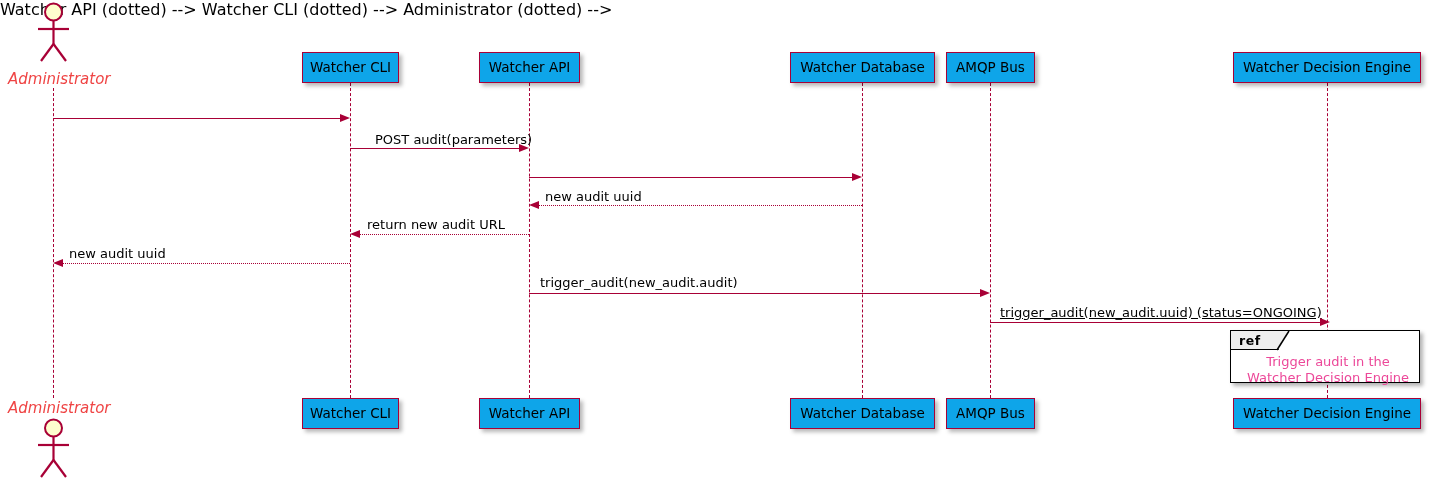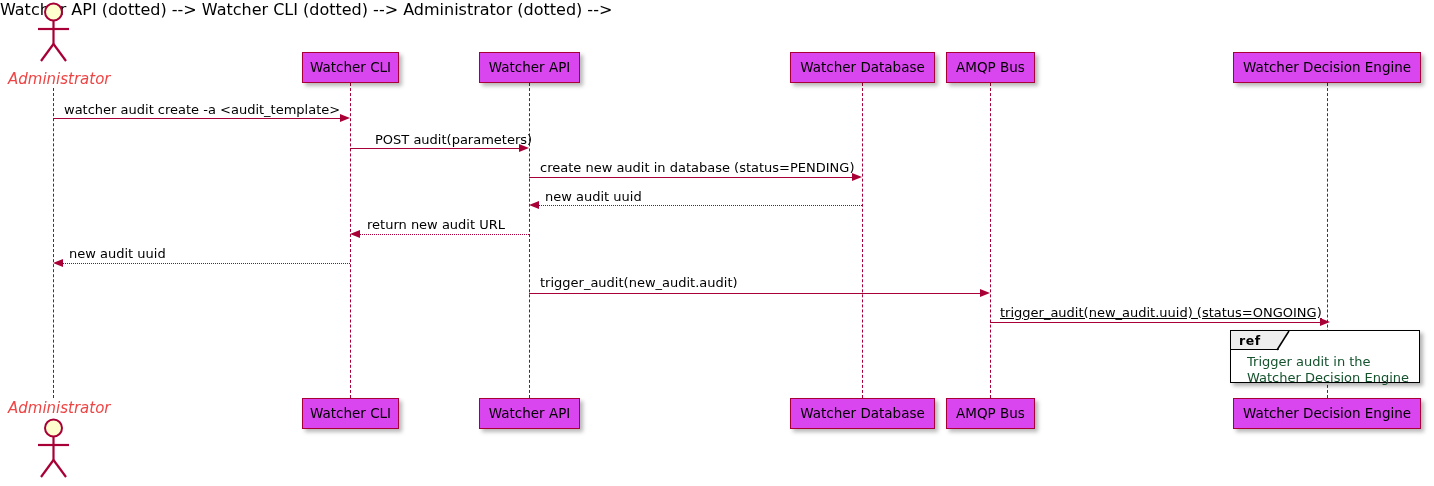--- a/index.html
+++ b/index.html
@@ -16,21 +16,21 @@
     overflow: hidden;
   }
   .lifeline {
     position: absolute;
     width: 0;
     border-left: 1px dashed #A80036;
   }
   .pbox {
     position: absolute;
     box-sizing: border-box;
-    background: #d946ef;
+    background: #0ea5e9;
     border: 1.5px solid #A80036;
     color: #000000;
     font-size: 13.5px;
     line-height: 1;
     display: flex;
     align-items: center;
     justify-content: center;
     white-space: nowrap;
     box-shadow: 3px 3px 4px rgba(0,0,0,0.28);
     padding: 0 9px;
@@ -103,23 +103,24 @@
     position: absolute;
     top: 0;
     width: 0;
     height: 0;
     border-top: 19px solid #EEEEEE;
     border-right: 11px solid transparent;
   }
   .ref-body {
     position: absolute;
     font-size: 13px;
-    color: #14532d;
+    color: #ec4899;
     line-height: 16px;
     white-space: nowrap;
+    text-align: center;
   }
   svg.actor-svg { display: block; overflow: visible; }
 </style>
 </head>
 <body>
 
 <div id="diagram">
 
   
   <div class="lifeline" style="left:53px; top:88px; height:310px;"></div>
@@ -161,31 +162,29 @@
   <div class="pbox" style="left:1233px; top:52px; width:188px; height:31px;">Watcher Decision Engine</div>
 
   
   <div class="pbox" style="left:302px; top:398px; width:97px; height:31px;">Watcher CLI</div>
   <div class="pbox" style="left:479px; top:398px; width:101px; height:31px;">Watcher API</div>
   <div class="pbox" style="left:790px; top:398px; width:145px; height:31px;">Watcher Database</div>
   <div class="pbox" style="left:946px; top:398px; width:89px; height:31px;">AMQP Bus</div>
   <div class="pbox" style="left:1233px; top:398px; width:188px; height:31px;">Watcher Decision Engine</div>
 
   
-  <div class="msg-label" style="left:64px; top:103px;">watcher audit create -a &lt;audit_template&gt;</div>
   <div class="msg-line" style="left:53px; top:118px; width:287px;"></div>
   <div class="arrowhead right" style="left:340px; top:113.5px;"></div>
 
   
   <div class="msg-label" style="left:375px; top:133px;">POST audit(parameters)</div>
   <div class="msg-line" style="left:350px; top:148px; width:169px;"></div>
   <div class="arrowhead right" style="left:519px; top:143.5px;"></div>
 
   
-  <div class="msg-label" style="left:540px; top:161px;">create new audit in database (status=PENDING)</div>
   <div class="msg-line" style="left:529px; top:177px; width:323px;"></div>
   <div class="arrowhead right" style="left:852px; top:172.5px;"></div>
 
    Watcher API (dotted) --&gt;
   <div class="msg-label" style="left:545px; top:190px;">new audit uuid</div>
   <div class="msg-line dotted" style="left:539px; top:205px; width:323px;"></div>
   <div class="arrowhead left" style="left:529px; top:200.5px;"></div>
 
    Watcher CLI (dotted) --&gt;
   <div class="msg-label" style="left:367px; top:218px;">return new audit URL</div>

